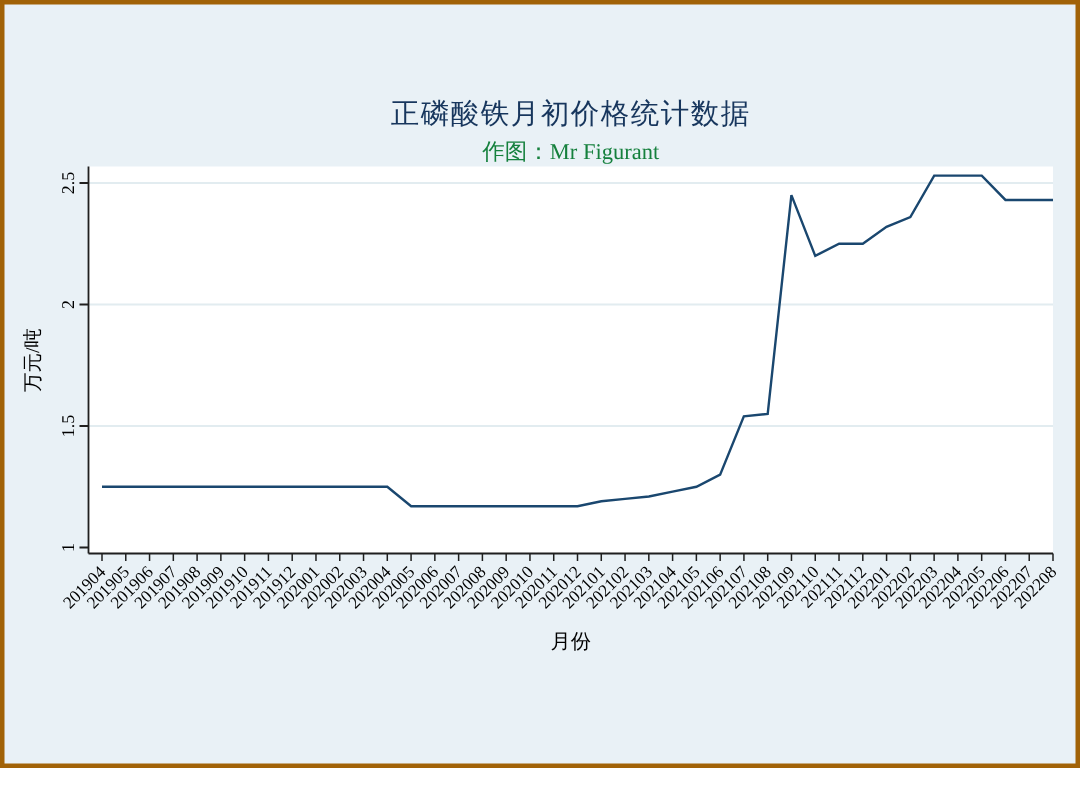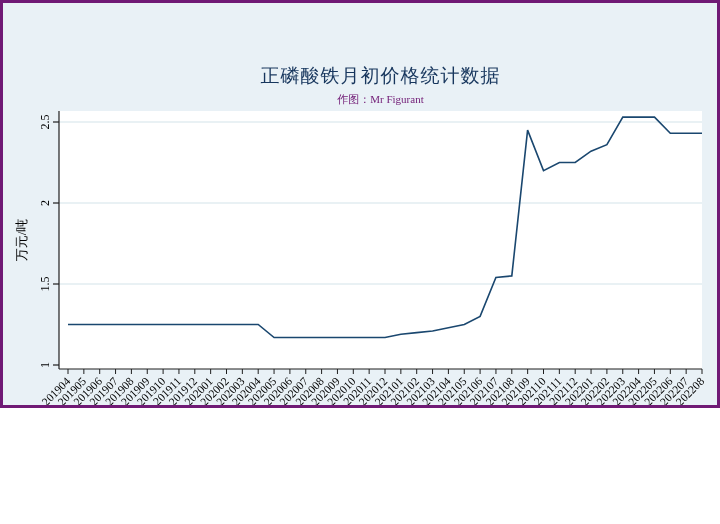--- a/index.html
+++ b/index.html
@@ -1,32 +1,32 @@
 <!DOCTYPE html>
 <html><head>
 <meta charset="utf-8">
 <style>
   html,body{margin:0;padding:0;background:#ffffff;}
   .canvas{
     position:relative;
-    width:720px;height:408px;
+    width:720px;height:512px;
     background:#e9f1f6;
-    border:3px solid #701a75;
+    border:3px solid #a16207;
     box-sizing:border-box;
     overflow:hidden;
     font-family:"Liberation Serif","DejaVu Serif",serif;
   }
   .chart-title{
     position:absolute;left:56px;top:60px;width:643px;
     text-align:center;font-size:19px;color:#17365d;
     letter-spacing:1px;
   }
   .chart-subtitle{
     position:absolute;left:56px;top:89px;width:643px;
-    text-align:center;font-size:11px;color:#701a75;
+    text-align:center;font-size:15px;color:#15803d;
   }
   .y-axis-title{
     position:absolute;left:-41px;top:228px;width:120px;height:18px;
     text-align:center;font-size:13px;color:#000000;
     transform:rotate(-90deg);
   }
   .x-axis-title{
     position:absolute;left:56px;top:416px;width:643px;
     text-align:center;font-size:13.5px;color:#000000;
   }
@@ -136,13 +136,14 @@
       <text x="641.6" y="382" transform="rotate(-45 641.6 382)" text-anchor="end" font-size="11.5" fill="#000000">202204</text>
       <line x1="654.45" y1="369" x2="654.45" y2="374" stroke="#1f1f1f" stroke-width="1"></line>
       <text x="657.45" y="382" transform="rotate(-45 657.45 382)" text-anchor="end" font-size="11.5" fill="#000000">202205</text>
       <line x1="670.3" y1="369" x2="670.3" y2="374" stroke="#1f1f1f" stroke-width="1"></line>
       <text x="673.3" y="382" transform="rotate(-45 673.3 382)" text-anchor="end" font-size="11.5" fill="#000000">202206</text>
       <line x1="686.15" y1="369" x2="686.15" y2="374" stroke="#1f1f1f" stroke-width="1"></line>
       <text x="689.15" y="382" transform="rotate(-45 689.15 382)" text-anchor="end" font-size="11.5" fill="#000000">202207</text>
       <line x1="702" y1="369" x2="702" y2="374" stroke="#1f1f1f" stroke-width="1"></line>
       <text x="705" y="382" transform="rotate(-45 705 382)" text-anchor="end" font-size="11.5" fill="#000000">202208</text>
     </svg>
+  <div class="x-axis-title">月份</div>
 </div>
 
 </body></html>

